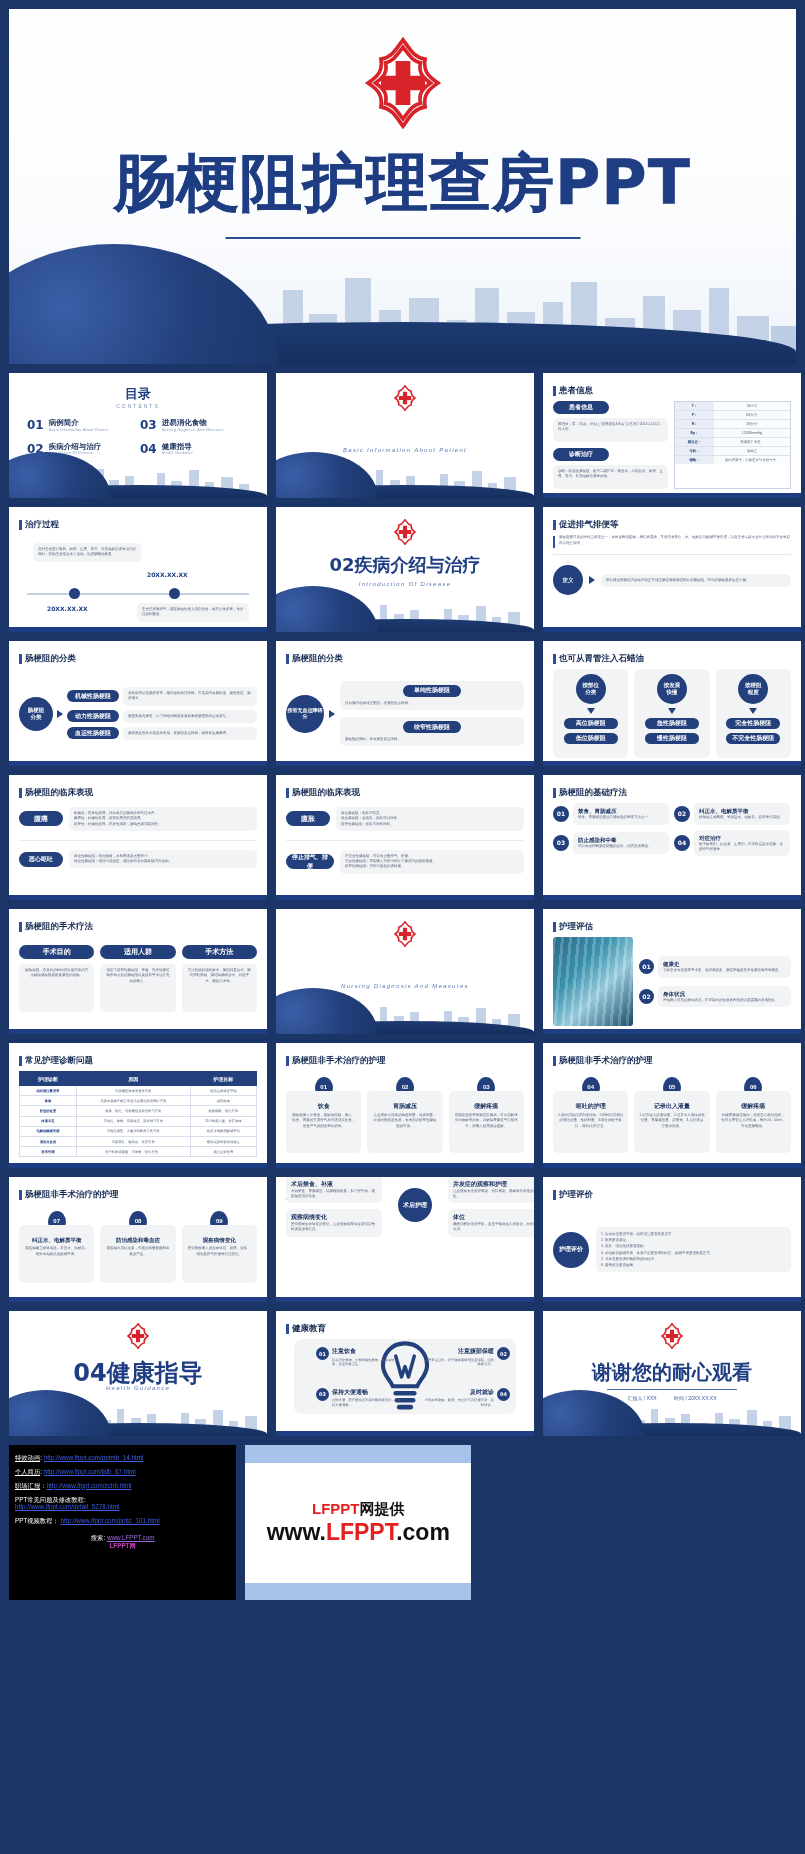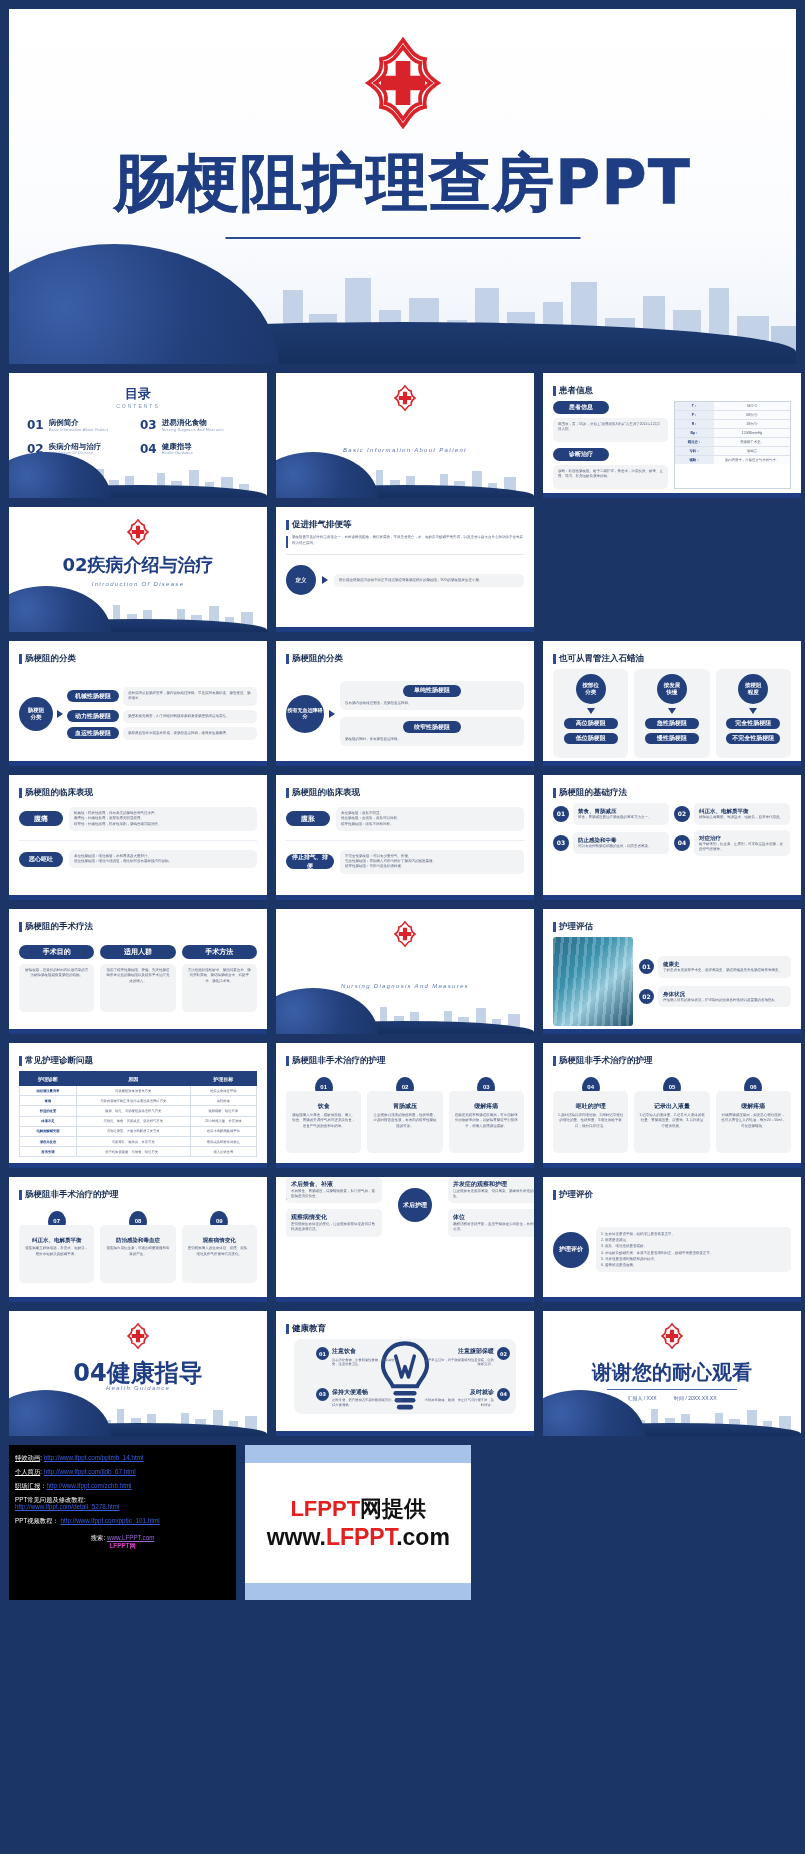--- a/index.html
+++ b/index.html
@@ -123,21 +123,21 @@
       font-family:"Liberation Sans",sans-serif; }
   .links .ln { margin-bottom:6px; }
   .links a { color:#3c5fe0; text-decoration:underline; }
   .links .lbl { color:#ffffff; text-decoration:underline; }
   .links .lbl2 { color:#ffffff; }
   .links .ctr { text-align:center; margin-top:9px; color:#fff; }
   .links .ctr a { color:#9b6bd8; }
   .links .ctr .n { color:#cf3fbf; font-weight:bold; }
   .wm { width:258px; height:155px; background:#a8c3ea; display:flex; align-items:center; justify-content:center; }
   .wm-in { width:226px; height:120px; background:#fff; display:flex; flex-direction:column; align-items:center; justify-content:center; }
-  .wm1 { font-size:22px; font-weight:bold; }
+  .wm1 { font-size:15px; font-weight:bold; }
   .wm2 { font-size:23px; font-weight:bold; }
   .rd { color:#e41f1f; } .bk { color:#111; }
   .blank { width:258px; height:155px; background:#1b3566; }
 </style>
 </head>
 <body>
 
 <div class="page">
 
   <div class="hero">
@@ -320,20 +320,33 @@
                 </div>
             </div>
           </div>
         </div>
         <div style="position:absolute;left:0;right:0;bottom:0;height:5px;background:#1f3d82;"></div>
       </div>
     </div>
 
     <div class="row">
 
+      <div class="thumb">
+        <div class="s-title">治疗过程</div>
+        <div class="s-body">
+          <div class="card" style="position:absolute;left:14px;top:8px;width:108px;">在对患者进行吸氧、解痉、止痛、导泻、补充电解质液等治疗的同时，鼓励患者适当床下活动，促进肠蠕动恢复。</div>
+          <div class="tl-line"></div>
+          <div class="tl-dot" style="left:50px;"></div>
+          <div class="tl-dot" style="left:150px;"></div>
+          <div class="tl-date" style="left:28px;top:70px;">20XX.XX.XX</div>
+          <div class="tl-date" style="left:128px;top:36px;">20XX.XX.XX</div>
+          <div class="card" style="position:absolute;left:118px;top:68px;width:112px;">患者已排便排气，遵医嘱改饮食为流质饮食，嘱其少食多餐，逐步过渡到普食。</div>
+        </div>
+        <div style="position:absolute;left:0;right:0;bottom:0;height:5px;background:#1f3d82;"></div>
+      </div>
 
       <div class="thumb sec">
         <svg class="sec-cross" viewBox="0 0 100 100">
           <g fill="none" stroke="#d9232a" stroke-width="6">
               <path d="M50 3 C58 14 62 22 74 24 C72 36 76 42 88 50 C76 58 72 64 74 76 C62 78 58 86 50 97 C42 86 38 78 26 76 C28 64 24 58 12 50 C24 42 28 36 26 24 C38 22 42 14 50 3 Z"></path>
             </g>
           <path d="M42 26 h16 v16 h16 v16 h-16 v16 h-16 v-16 h-16 v-16 h16 z" fill="#d9232a"></path>
         </svg>
         <div class="sec-h" style="font-size:18px;">02疾病介绍与治疗</div>
         <div class="sec-sub">Introduction Of Disease</div>

